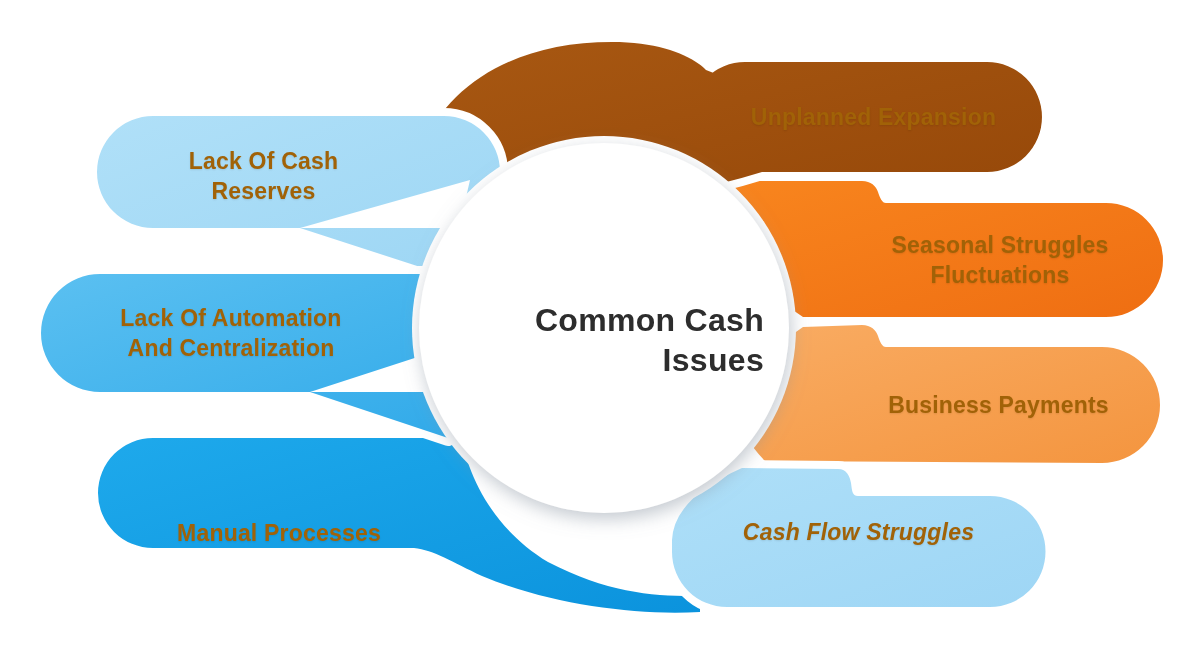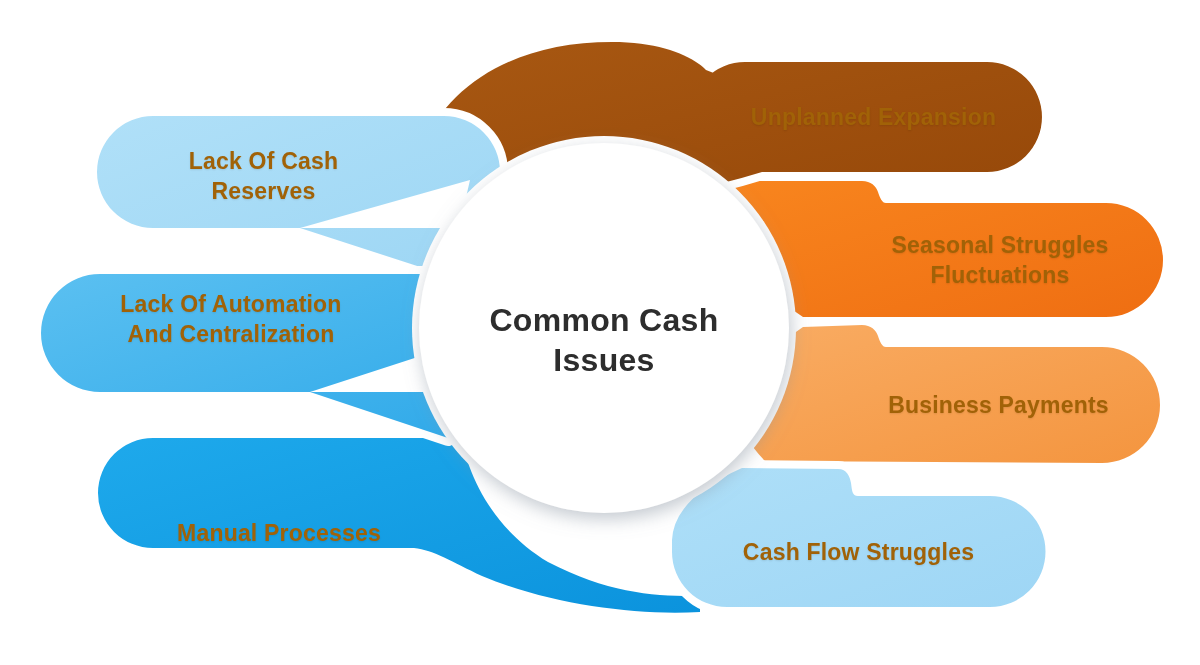--- a/index.html
+++ b/index.html
@@ -18,21 +18,21 @@
     position:absolute;
     display:flex;flex-direction:column;align-items:center;justify-content:center;
     text-align:center;
     color:#a16207;font-weight:bold;font-size:23px;line-height:30px;letter-spacing:.2px;
     text-shadow:0 1px 2px rgba(0,0,0,.10);
     pointer-events:none;
   }
   .lbl span{display:block;}
   .title-lbl{
     position:absolute;
-    display:flex;flex-direction:column;align-items:center;justify-content:center;
+    display:flex;flex-direction:column;align-items:flex-end;justify-content:center;
     text-align:center;
     color:#2d2d2d;font-weight:bold;font-size:32px;line-height:40px;letter-spacing:.3px;
     pointer-events:none;
   }
 </style>
 </head>
 <body>
 
 <div class="stage">
 
@@ -109,21 +109,21 @@
     <circle cx="604" cy="328" r="192" fill="#ffffff"></circle>
 
     <circle cx="604" cy="328" r="185" fill="#ffffff" filter="url(#discShadow)"></circle>
   </svg>
 
   <div class="lbl" style="left:97px;top:104px;width:333px;height:144px;">
     <span>Lack Of Cash</span>
     <span>Reserves</span>
   </div>
 
-  <div class="lbl" style="left:41px;top:260px;width:380px;height:118px;">
+  <div class="lbl" style="left:41px;top:274px;width:380px;height:118px;">
     <span>Lack Of Automation</span>
     <span>And Centralization</span>
   </div>
 
   <div class="lbl" style="left:98px;top:438px;width:362px;height:110px;justify-content:flex-end;">
     <span>Manual Processes</span>
   </div>
 
   <div class="lbl" style="left:700px;top:62px;width:347px;height:110px;">
     <span>Unplanned Expansion</span>
@@ -131,21 +131,21 @@
 
   <div class="lbl" style="left:837px;top:203px;width:326px;height:114px;">
     <span>Seasonal Struggles</span>
     <span>Fluctuations</span>
   </div>
 
   <div class="lbl" style="left:837px;top:347px;width:323px;height:116px;">
     <span>Business Payments</span>
   </div>
 
-  <div class="lbl" style="left:672px;top:496px;width:373px;height:111px;">
+  <div class="lbl" style="left:672px;top:476px;width:373px;height:111px;font-style:italic;">
     <span>Cash Flow Struggles</span>
   </div>
 
   <div class="title-lbl" style="left:444px;top:280px;width:320px;height:120px;">
     <span>Common Cash</span>
     <span>Issues</span>
   </div>
 
 </div>
 

